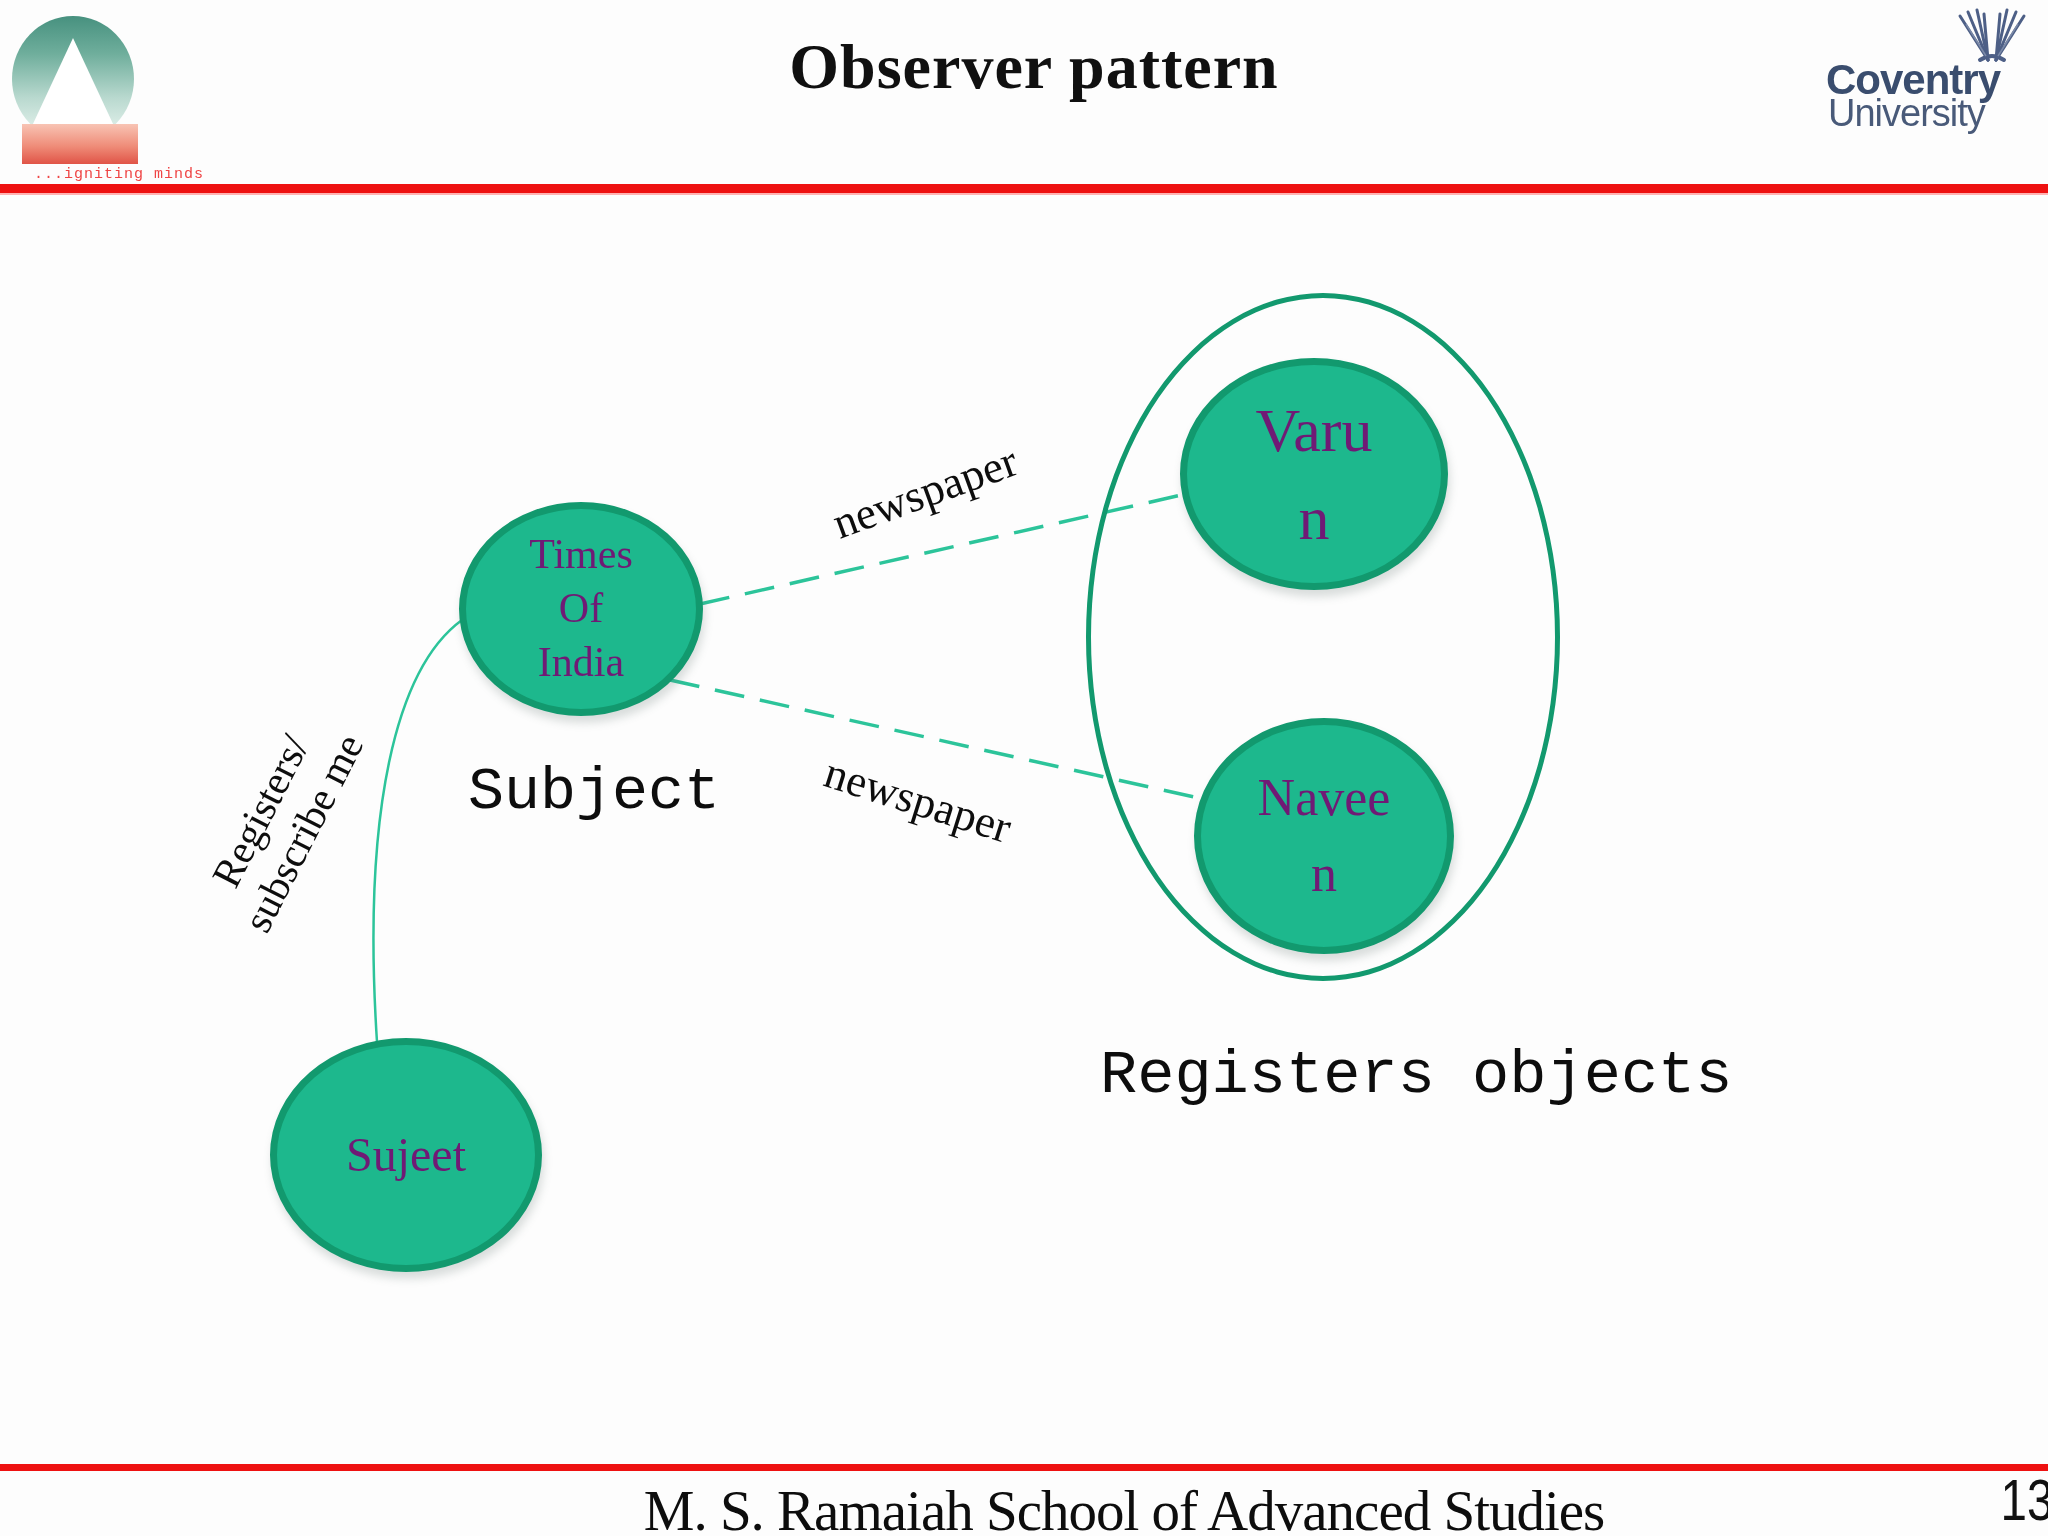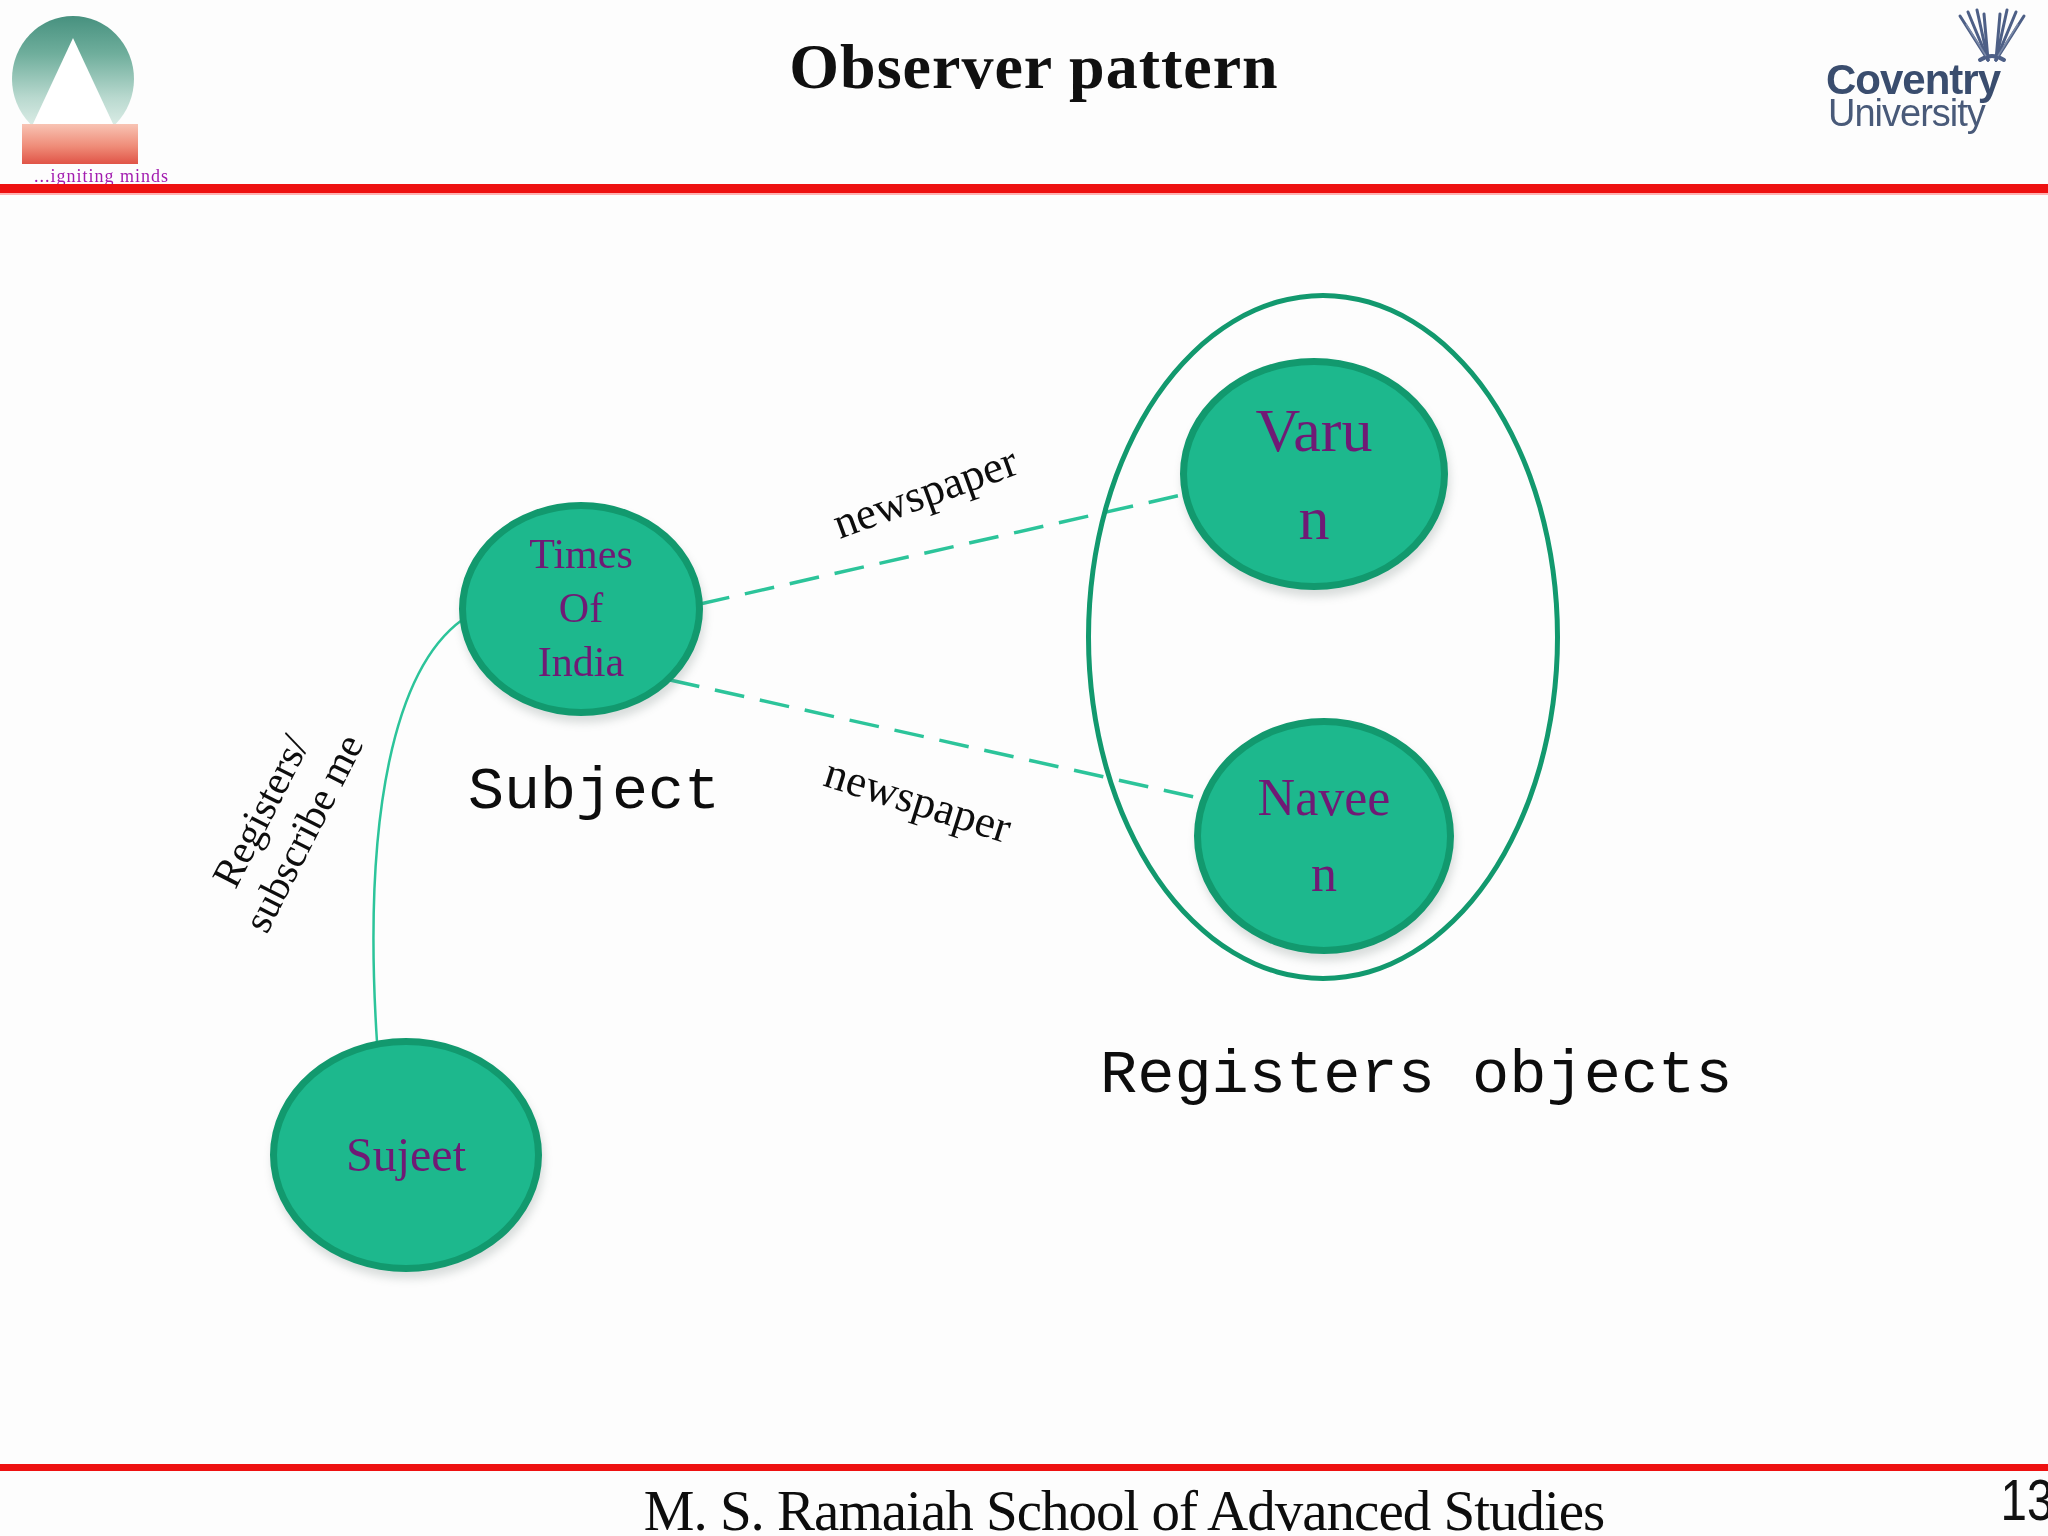--- a/index.html
+++ b/index.html
@@ -37,22 +37,22 @@
     border-left:41px solid transparent;
     border-right:41px solid transparent;
     border-bottom:88px solid #ffffff;
   }
   .msr-rect{
     position:absolute;left:14px;top:118px;width:116px;height:40px;
     background:linear-gradient(180deg,#f8c4b4 0%,#ef8d79 55%,#e05447 100%);
   }
   .msr-tagline{
     position:absolute;left:26px;top:160px;
-    font-family:Liberation Serif, serif;
-    font-size:18px;color:#a21caf;letter-spacing:1px;white-space:nowrap;
+    font-family:Liberation Mono, monospace;
+    font-size:15px;color:#ef4444;letter-spacing:1px;white-space:nowrap;
   }
 
   
   .cov-logo{position:absolute;left:1822px;top:4px;width:216px;height:150px;color:#3a4d6e;}
   .cov-bird{position:absolute;left:128px;top:4px;width:84px;height:60px;}
   .cov-line1{
     position:absolute;left:4px;top:52px;
     font-family:"Liberation Sans",sans-serif;
     font-size:42px;font-weight:bold;letter-spacing:-1px;
   }

